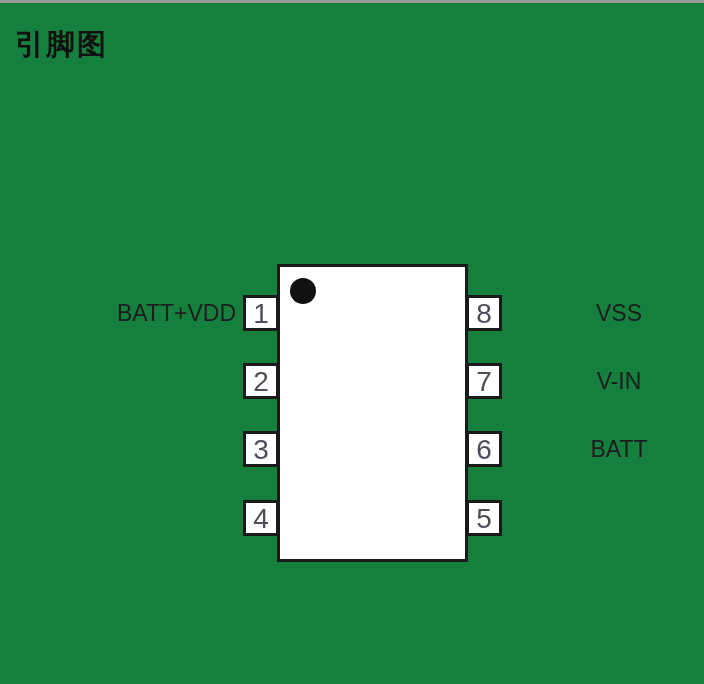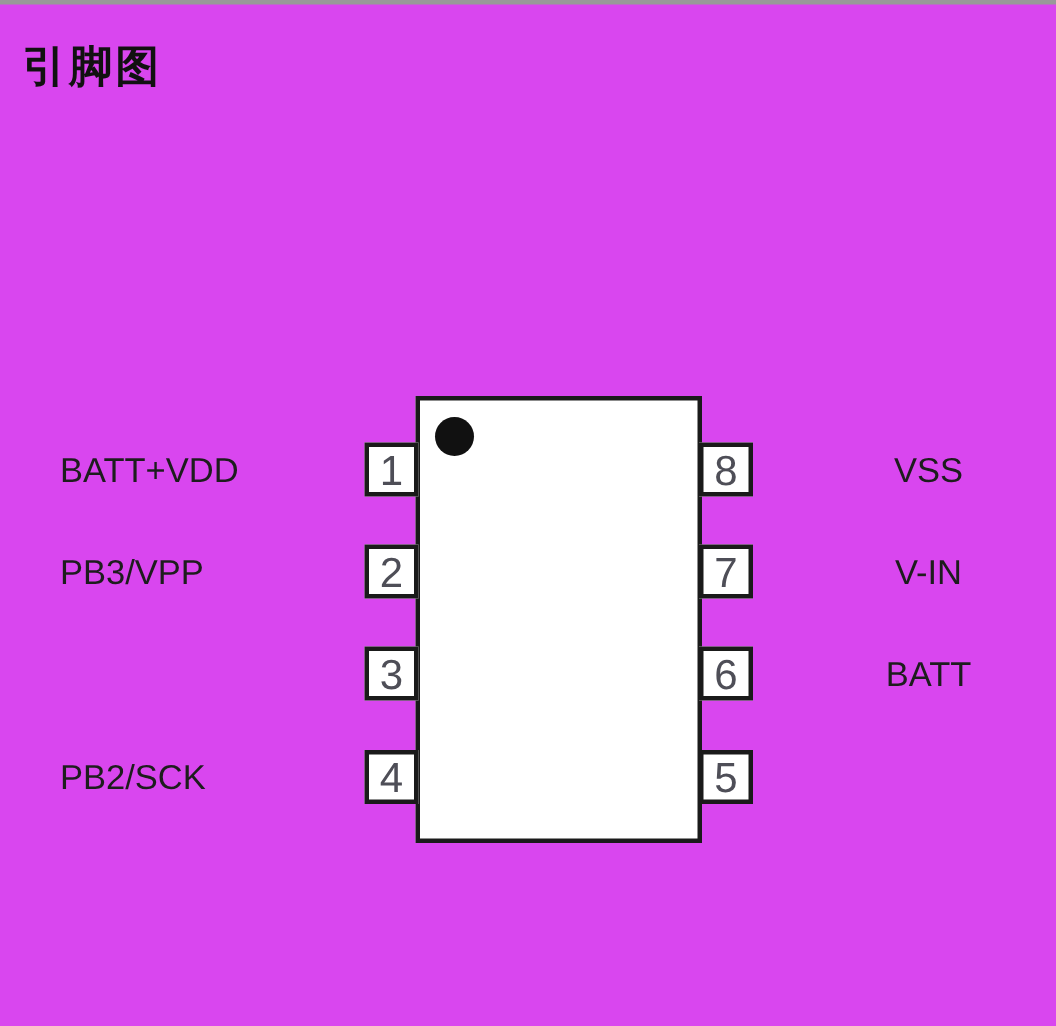--- a/index.html
+++ b/index.html
@@ -1,20 +1,20 @@
 <!DOCTYPE html>
 <html><head>
 <meta charset="utf-8">
 <style>
   html, body { margin: 0; padding: 0; }
   .page {
     position: relative;
     width: 704px;
     height: 684px;
-    background: #d946ef;
+    background: #15803d;
     overflow: hidden;
     font-family: "Liberation Sans", sans-serif;
     text-decoration: underline;
   }
   .top-rule {
     position: absolute;
     left: 0; top: 0;
     width: 704px; height: 3px;
     background: #999999;
   }
@@ -61,21 +61,21 @@
   .row-3 { top: 431px; }
   .row-4 { top: 500px; }
   .pin-label {
     position: absolute;
     height: 36px;
     line-height: 36px;
     font-size: 23px;
     color: #1d1d1d;
     white-space: nowrap;
   }
-  .pin-label.side-left  { left: 40px; width: 196px; }
+  .pin-label.side-left  { left: 40px; width: 196px; text-align: right; }
   .pin-label.side-right { left: 508px; width: 190px; text-align: center; margin-left: 16px; }
 </style>
 </head>
 <body>
 
 <div class="page">
 
   <div class="top-rule"></div>
 
   <h1 class="title">引脚图</h1>
@@ -84,30 +84,28 @@
 
     <div class="chip-body">
       <div class="pin1-dot"></div>
     </div>
 
     <div class="pin-label side-left row-1">BATT+VDD</div>
     <div class="pin-box side-left row-1">
       <span>1</span>
     </div>
 
-    <div class="pin-label side-left row-2">PB3/VPP</div>
     <div class="pin-box side-left row-2">
       <span>2</span>
     </div>
 
     <div class="pin-box side-left row-3">
       <span>3</span>
     </div>
 
-    <div class="pin-label side-left row-4">PB2/SCK</div>
     <div class="pin-box side-left row-4">
       <span>4</span>
     </div>
 
     <div class="pin-box side-right row-1">
       <span>8</span>
     </div>
     <div class="pin-label side-right row-1">VSS</div>
 
     <div class="pin-box side-right row-2">

